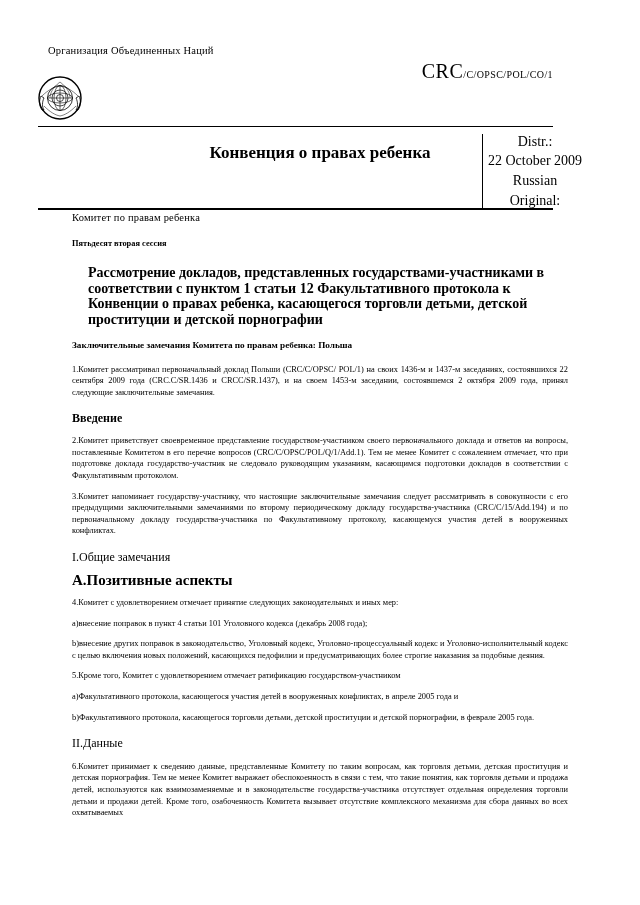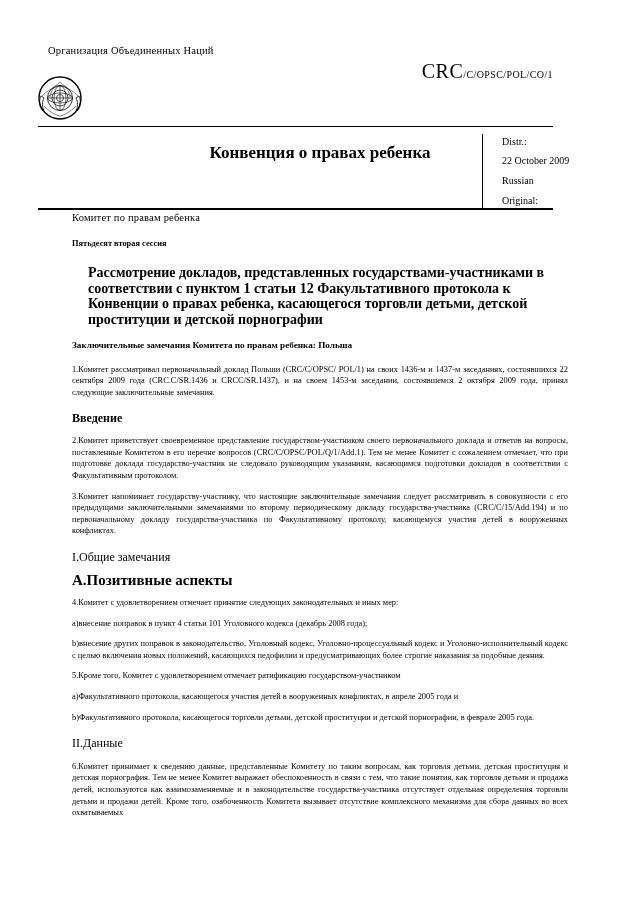--- a/index.html
+++ b/index.html
@@ -87,25 +87,26 @@
     left: 167px;
     top: 6px;
     width: 230px;
     text-align: center;
     font-size: 17px;
     font-weight: bold;
     line-height: 22px;
   }
   .distr-box {
     position: absolute;
-    left: 464px;
+    left: 437px;
     top: 0px;
     width: 120px;
-    font-size: 10px;
+    font-size: 14px;
     line-height: 11px;
+    text-align: center;
   }
   .distr-box .lbl { margin-bottom: 8px; }
   .distr-box .val { margin-bottom: 9px; }
   .distr-vline {
     position: absolute;
     left: 444px;
     top: -2px;
     height: 74px;
     border-left: 1px solid #000;
   }

